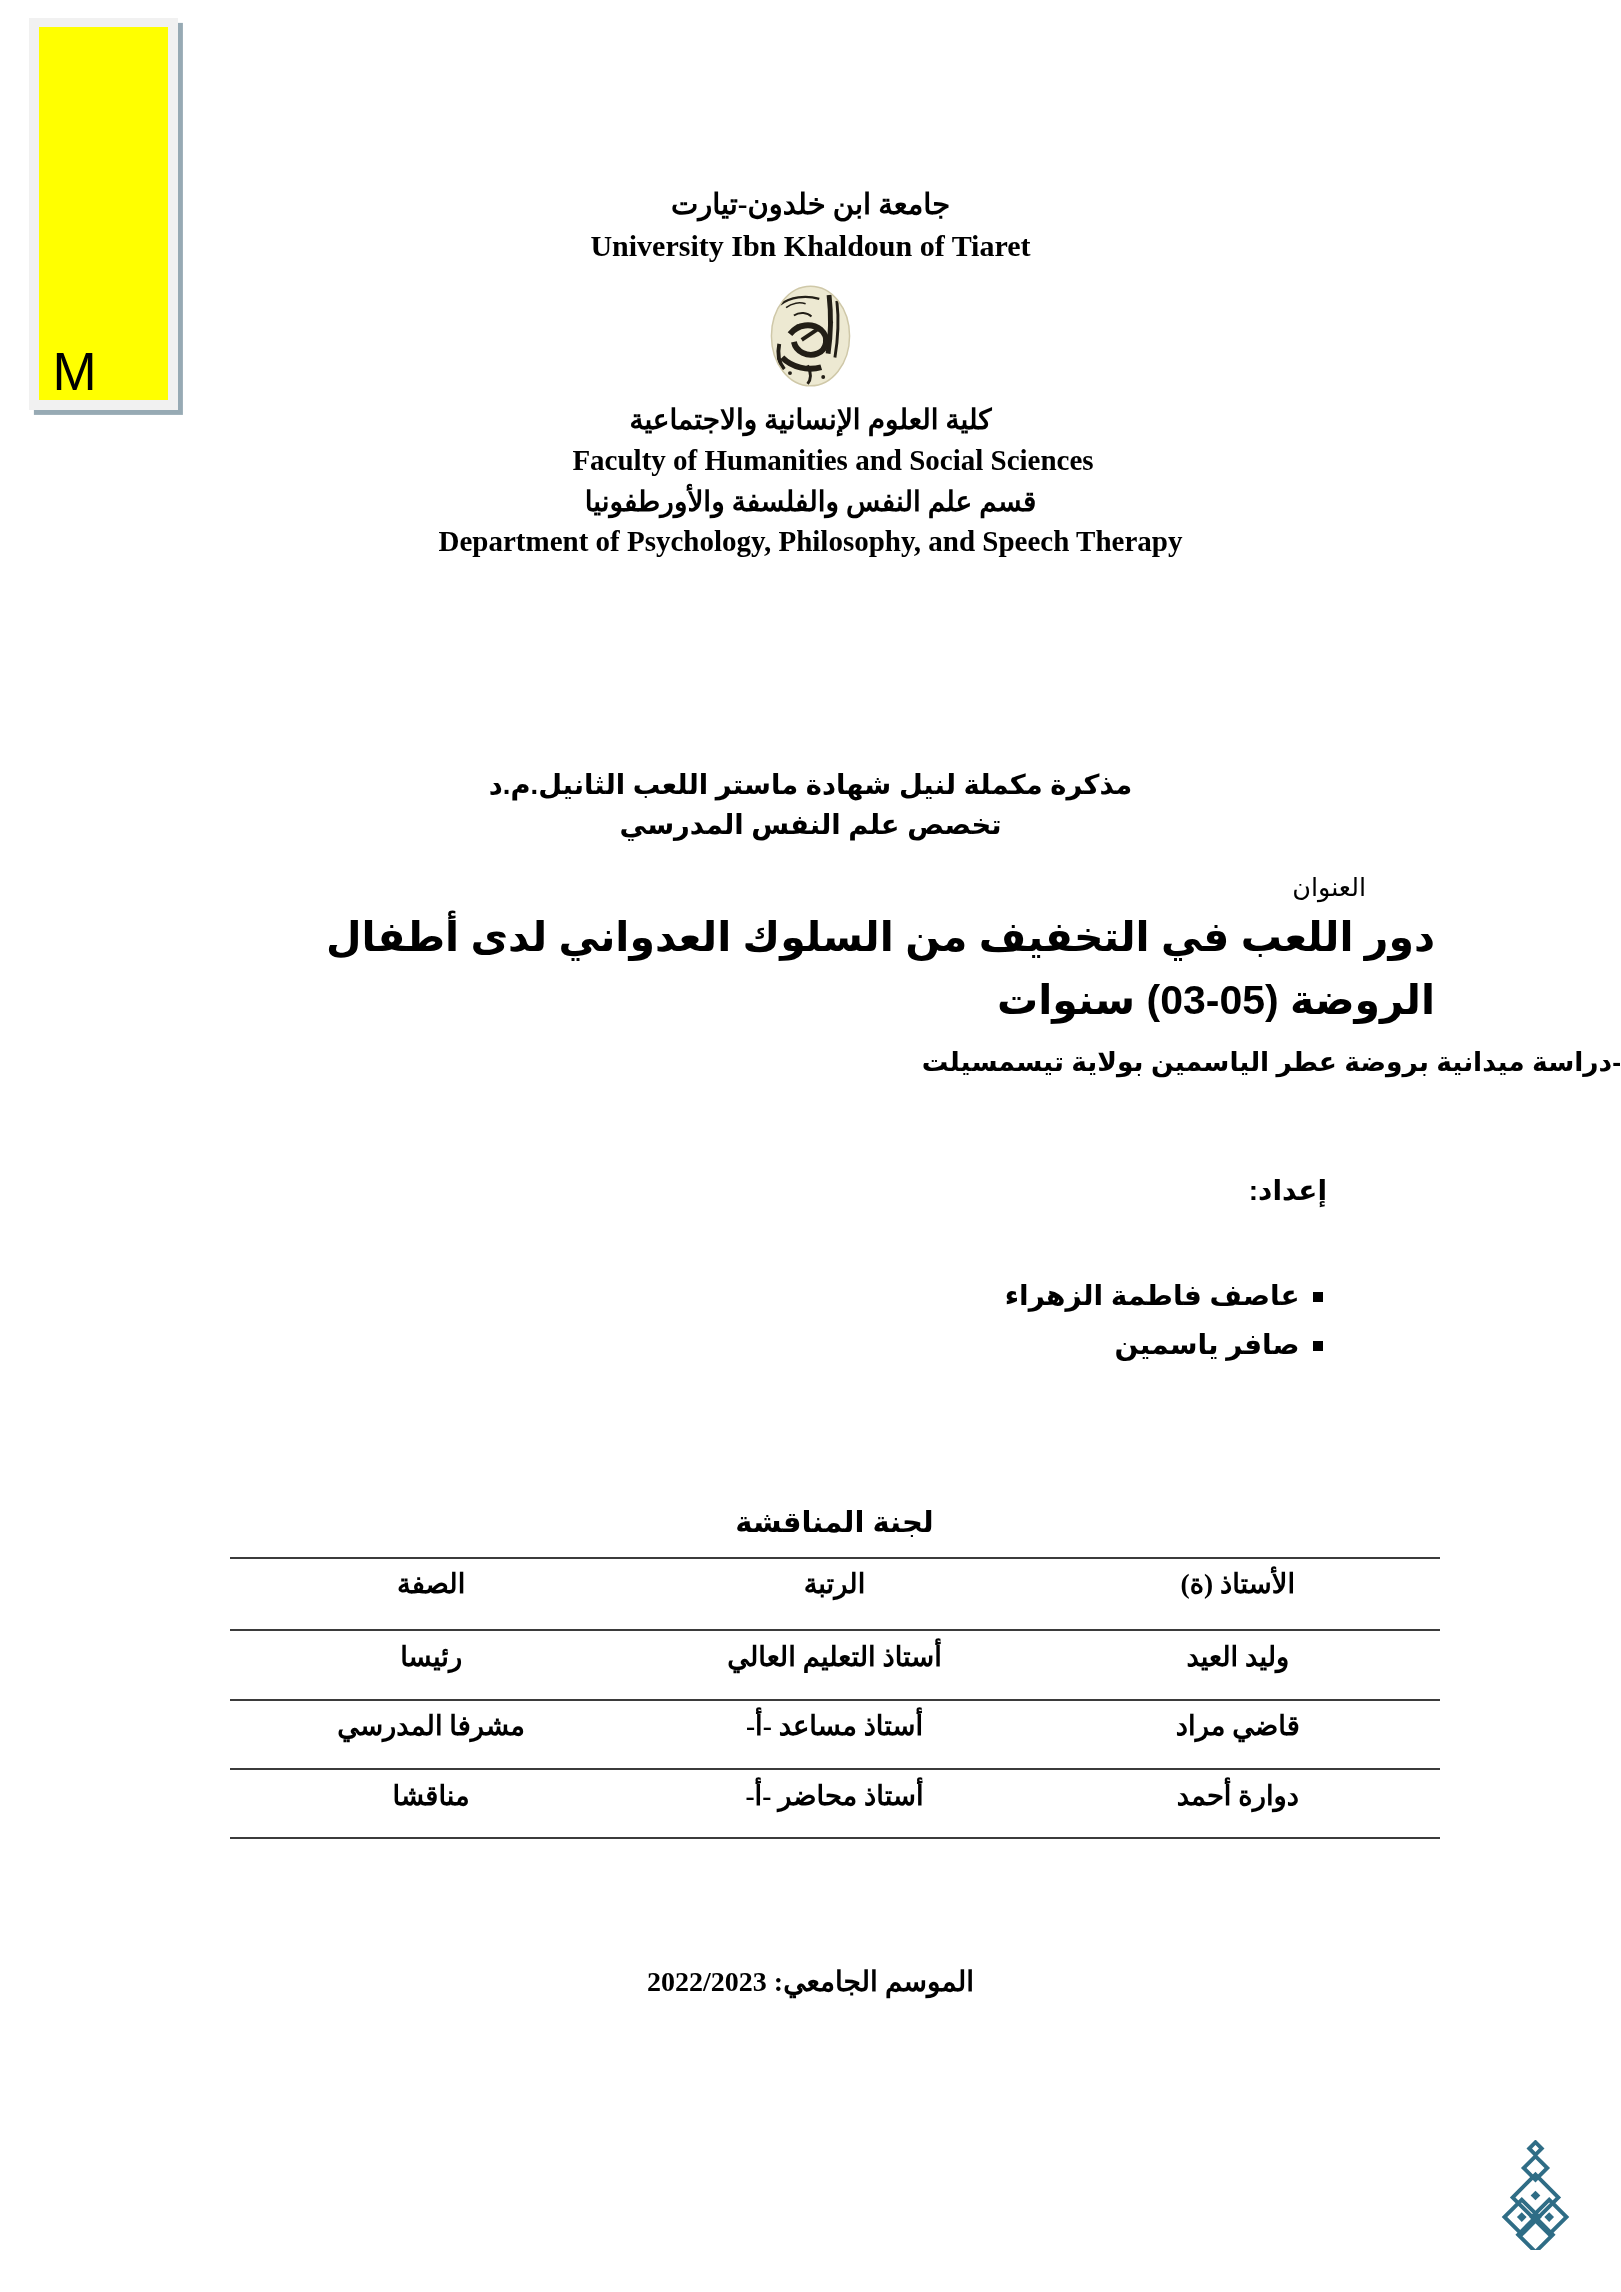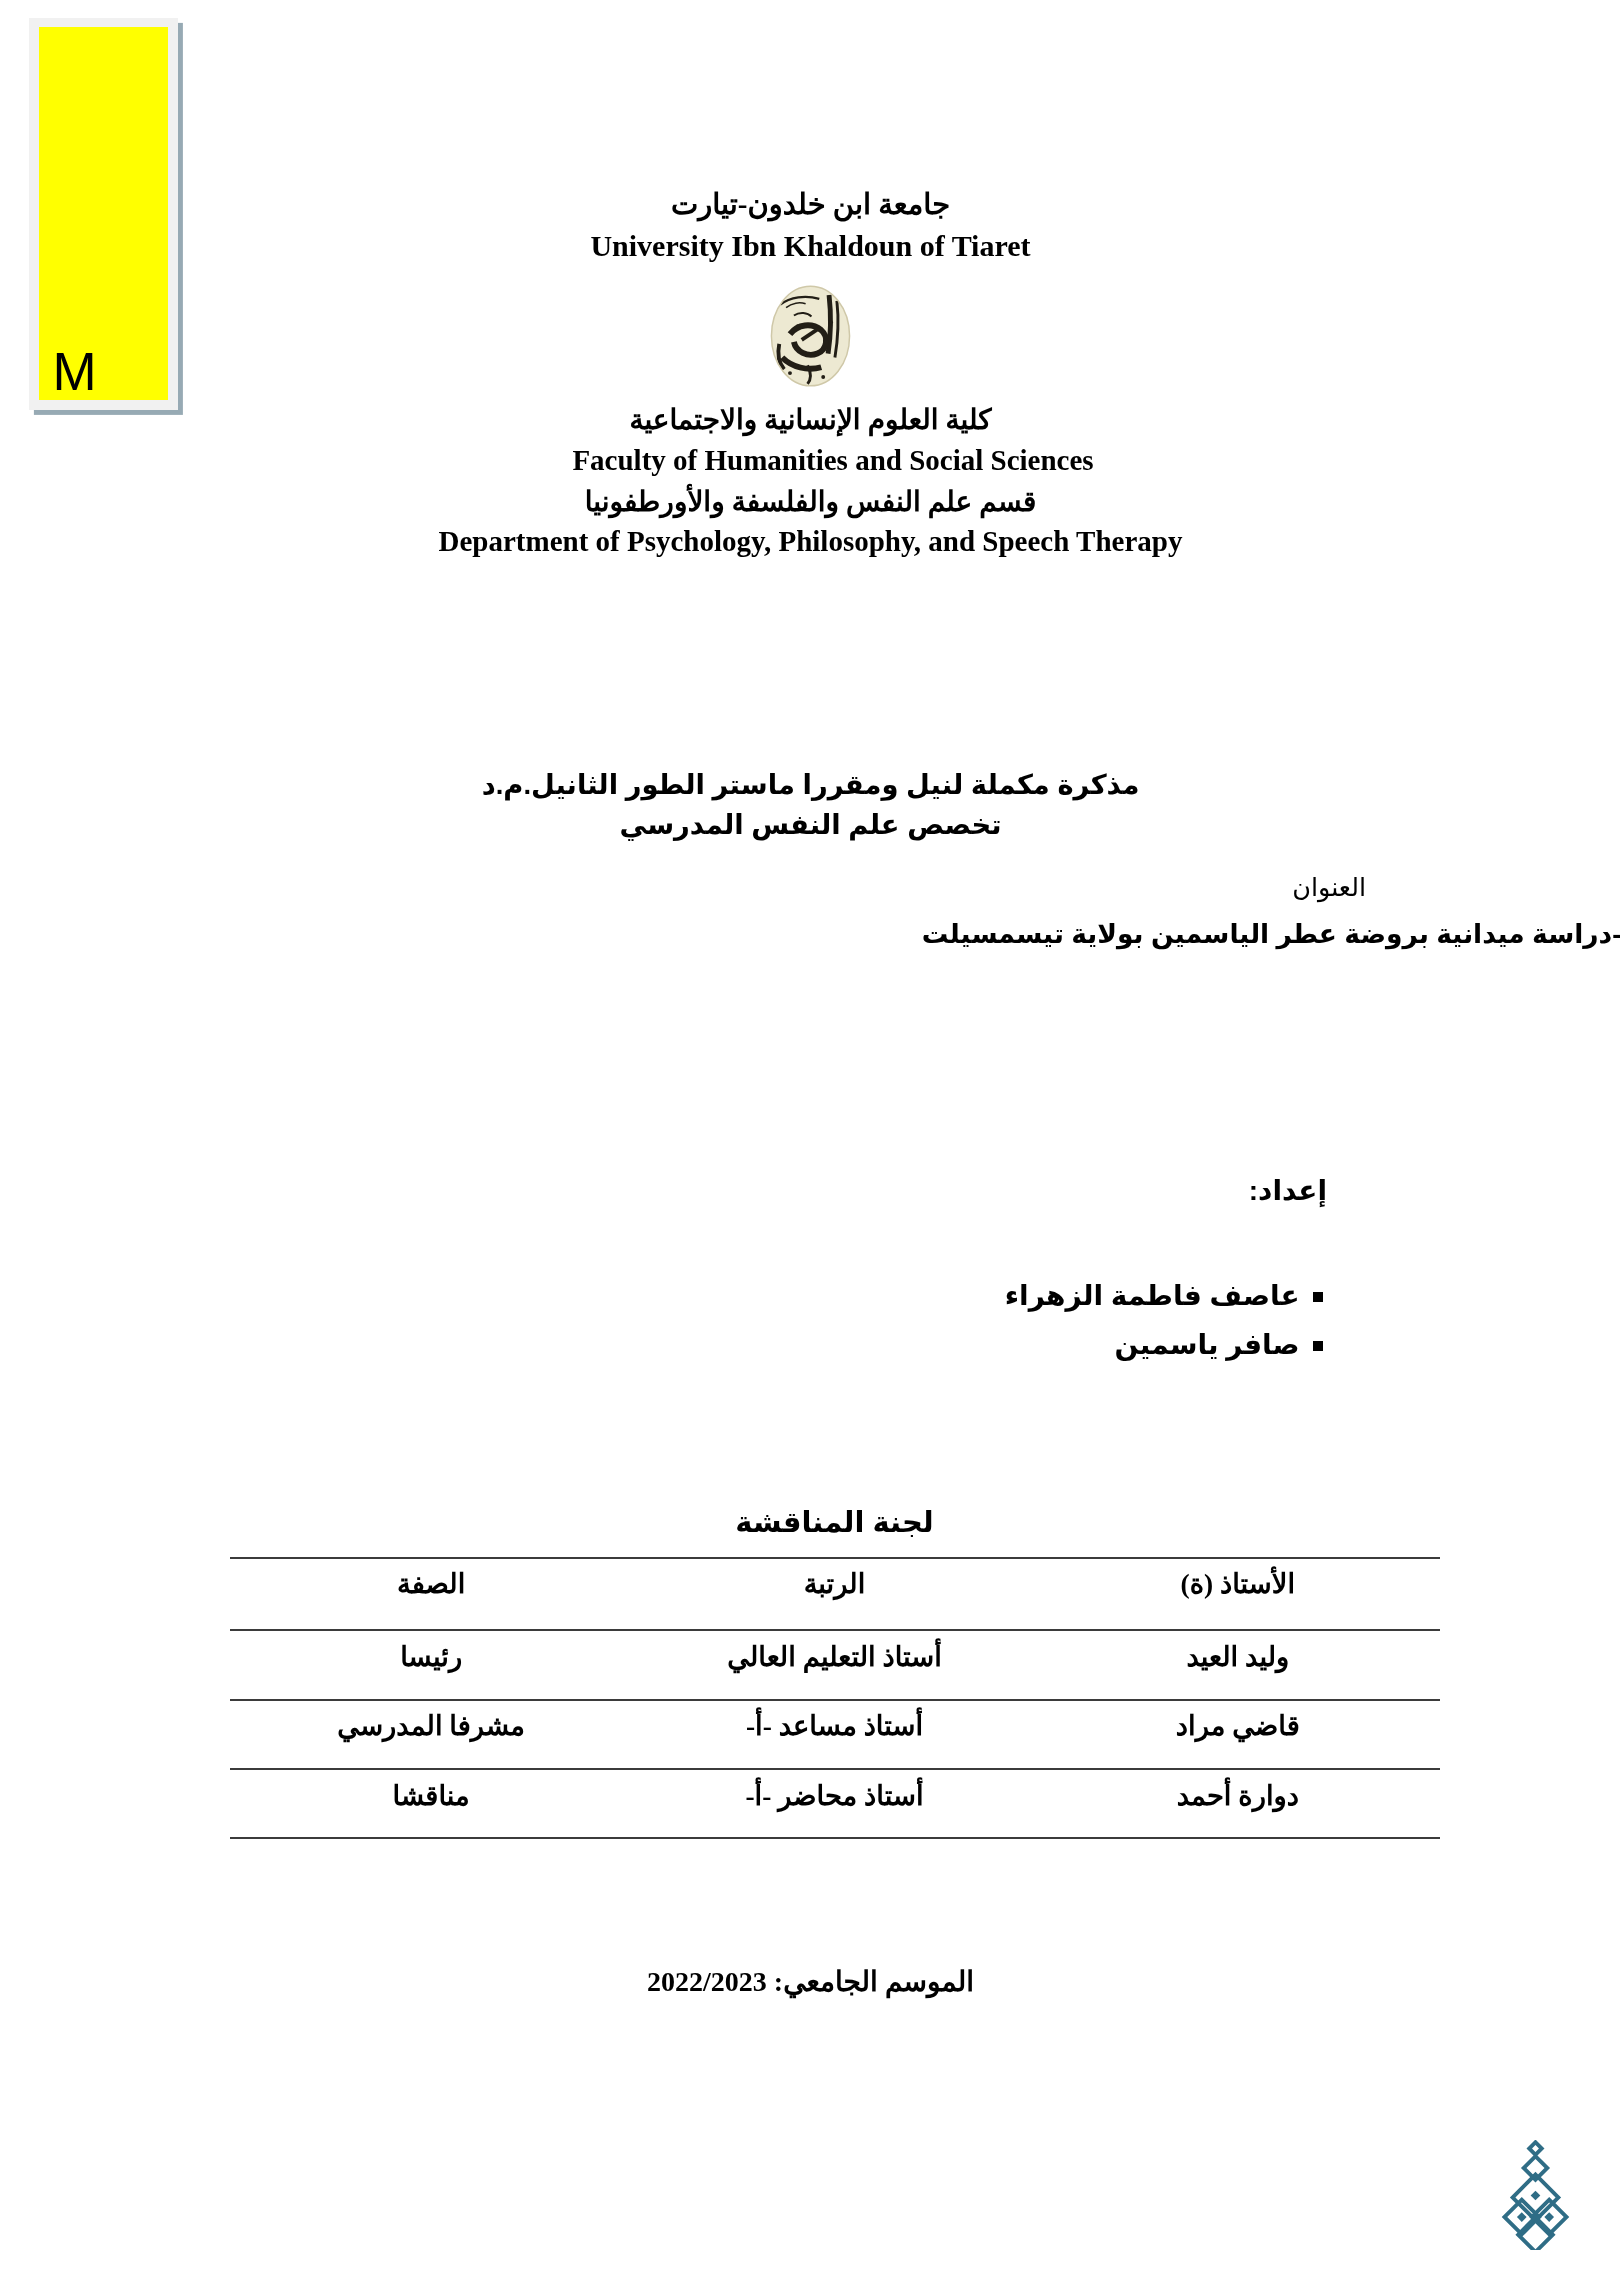--- a/index.html
+++ b/index.html
@@ -333,26 +333,27 @@
       </svg>
     </div>
 
     <div class="faculty-ar">كلية العلوم الإنسانية والاجتماعية</div>
     <div class="faculty-en">Faculty of Humanities and Social Sciences</div>
     <div class="dept-ar">قسم علم النفس والفلسفة والأورطفونيا</div>
     <div class="dept-en">Department of Psychology, Philosophy, and Speech Therapy</div>
   </div>
 
   <div class="degree">
-    <div class="degree-line1">مذكرة مكملة لنيل ومقررا ماستر الطور الثانيل.م.د</div>
+    <div class="degree-line1">مذكرة مكملة لنيل شهادة ماستر اللعب الثانيل.م.د</div>
     <div class="degree-line2">تخصص علم النفس المدرسي</div>
   </div>
 
   <div class="title-block">
     <div class="title-label">العنوان</div>
+    <div class="title-main">دور اللعب في التخفيف من السلوك العدواني لدى أطفال الروضة (05-03) سنوات</div>
     <div class="title-sub">-دراسة ميدانية بروضة عطر الياسمين بولاية تيسمسيلت</div>
   </div>
 
   <div class="people">
     <div class="people-col right">
       <div class="people-head">إعداد:</div>
       <ul class="people-list">
         <li>عاصف فاطمة الزهراء</li>
         <li>صافر ياسمين</li>
       </ul>

